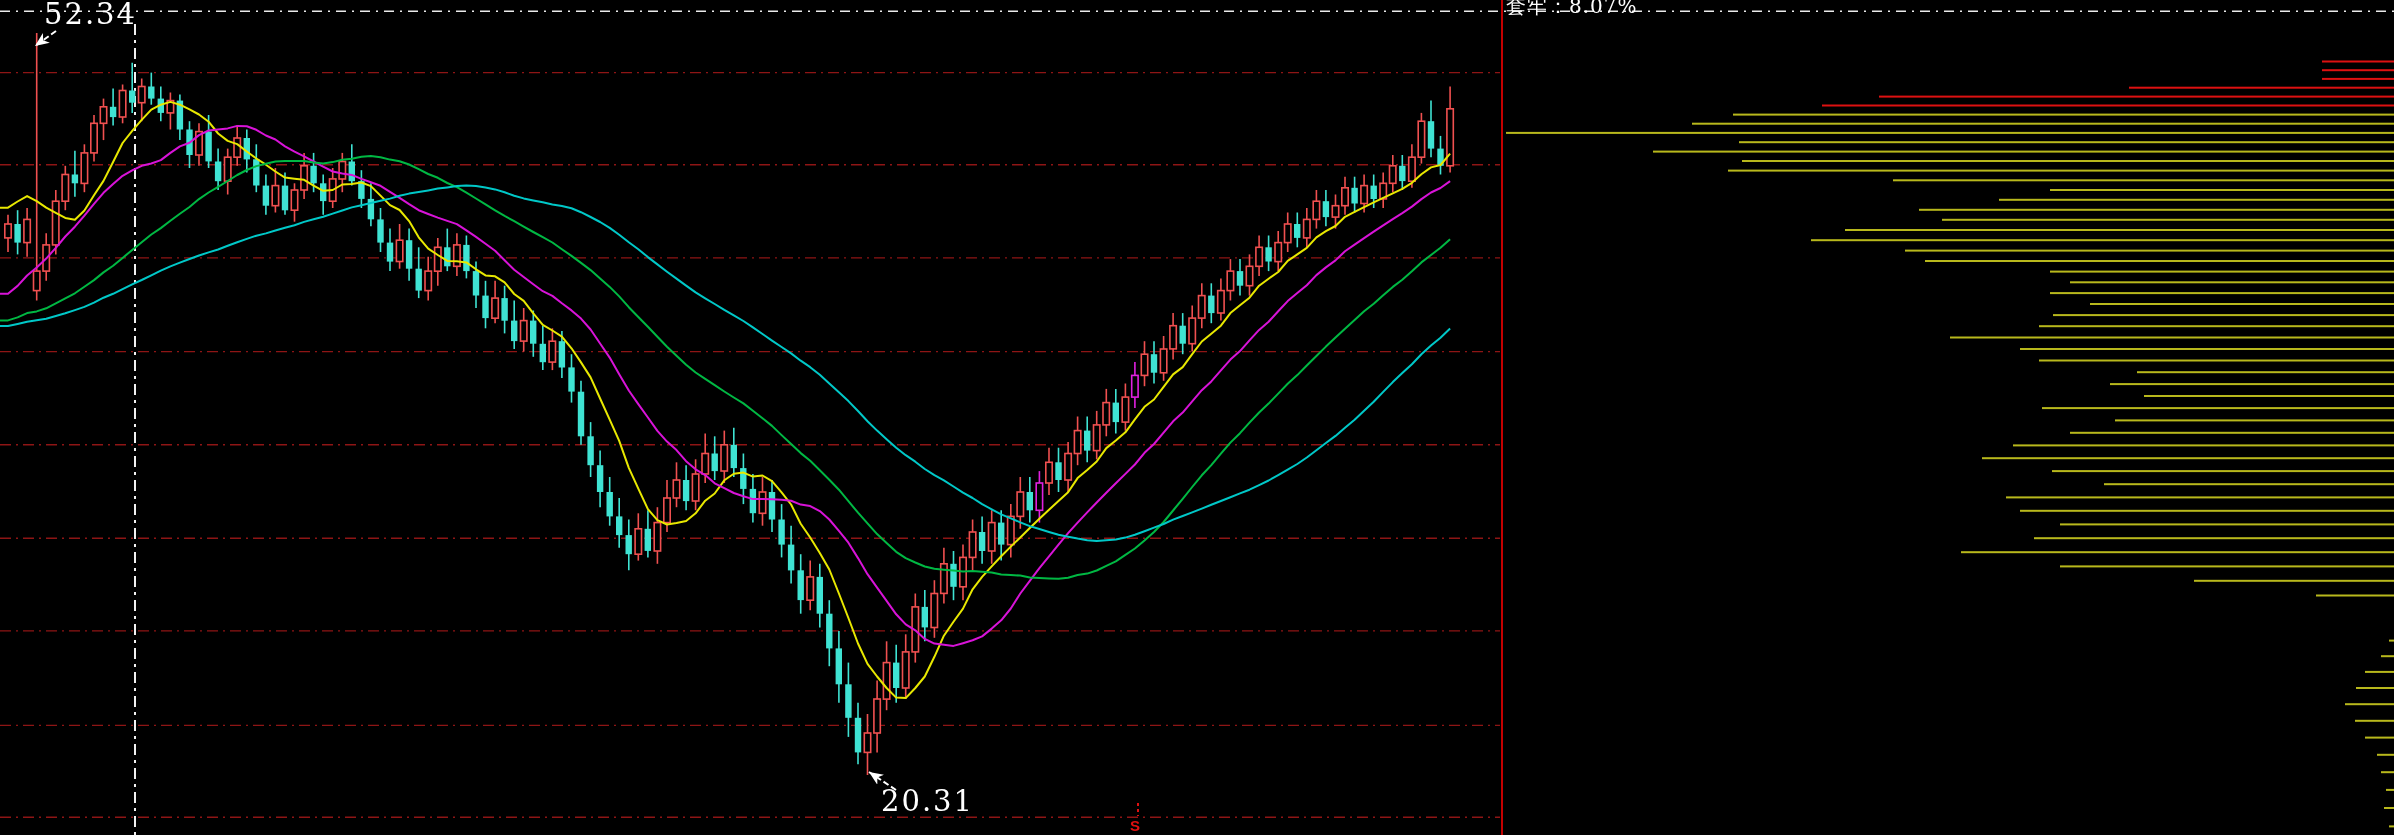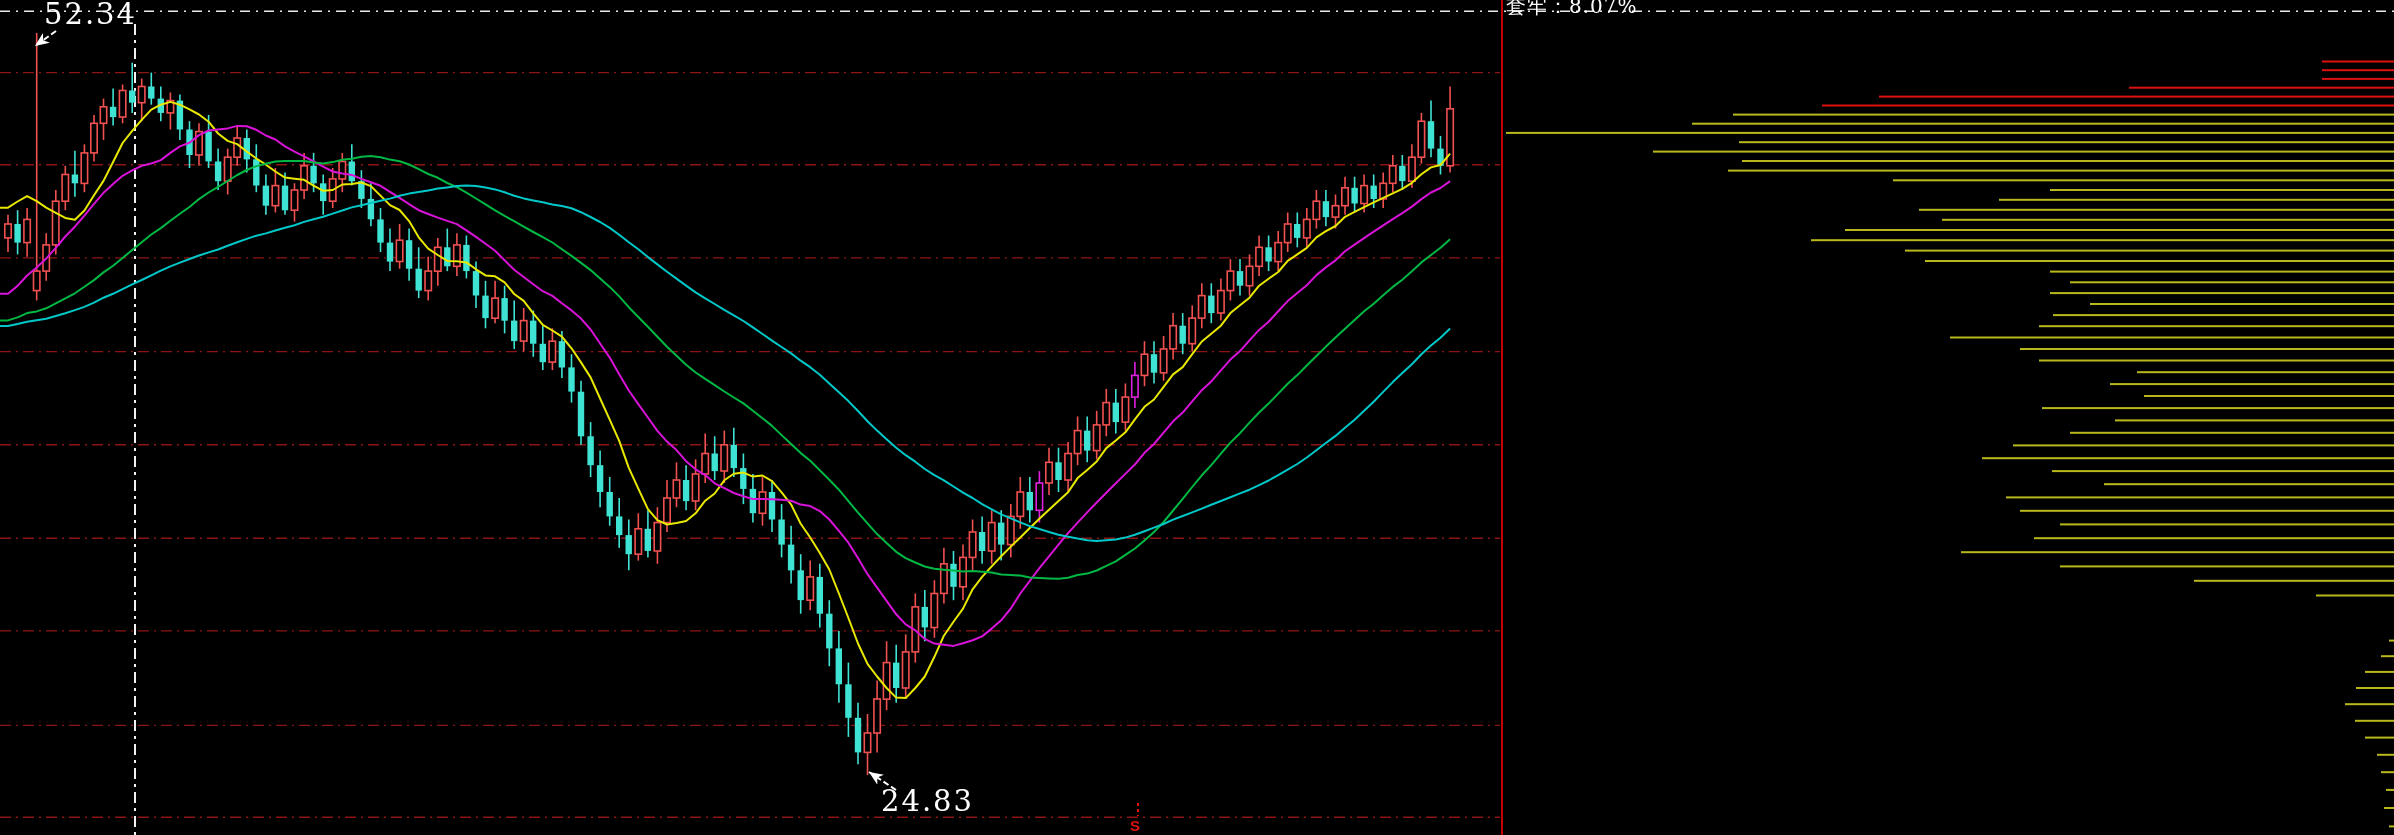--- a/index.html
+++ b/index.html
@@ -717,18 +717,18 @@
       </g>
       <g>
         <line x1="56" y1="31" x2="35" y2="46" stroke="#ffffff" stroke-width="2" stroke-dasharray="6 3" marker-end="url(#arrw)"></line>
         <line x1="896" y1="790" x2="869" y2="772" stroke="#ffffff" stroke-width="2" stroke-dasharray="6 3" marker-end="url(#arrw)"></line>
       </g>
       <line x1="1138" y1="803" x2="1138" y2="816" stroke="#e01010" stroke-width="2" stroke-dasharray="3 3"></line>
     </svg>
 
   <div class="label price-label" id="high-label" style="left: 44px; top: 0px;">52.34</div>
 
-  <div class="label price-label" id="low-label" style="left: 881px; top: 787px;">24.83</div>
+  <div class="label price-label" id="low-label" style="left: 881px; top: 787px;">20.31</div>
 
   <div class="label trapped-label" id="trapped-label" style="left: 1506px; top: -4px;">套牢：8.07%</div>
 
   <div class="sell-marker" id="sell-marker" style="left: 1130px; top: 818px;">S</div>
 </div>
 
 </body></html>

